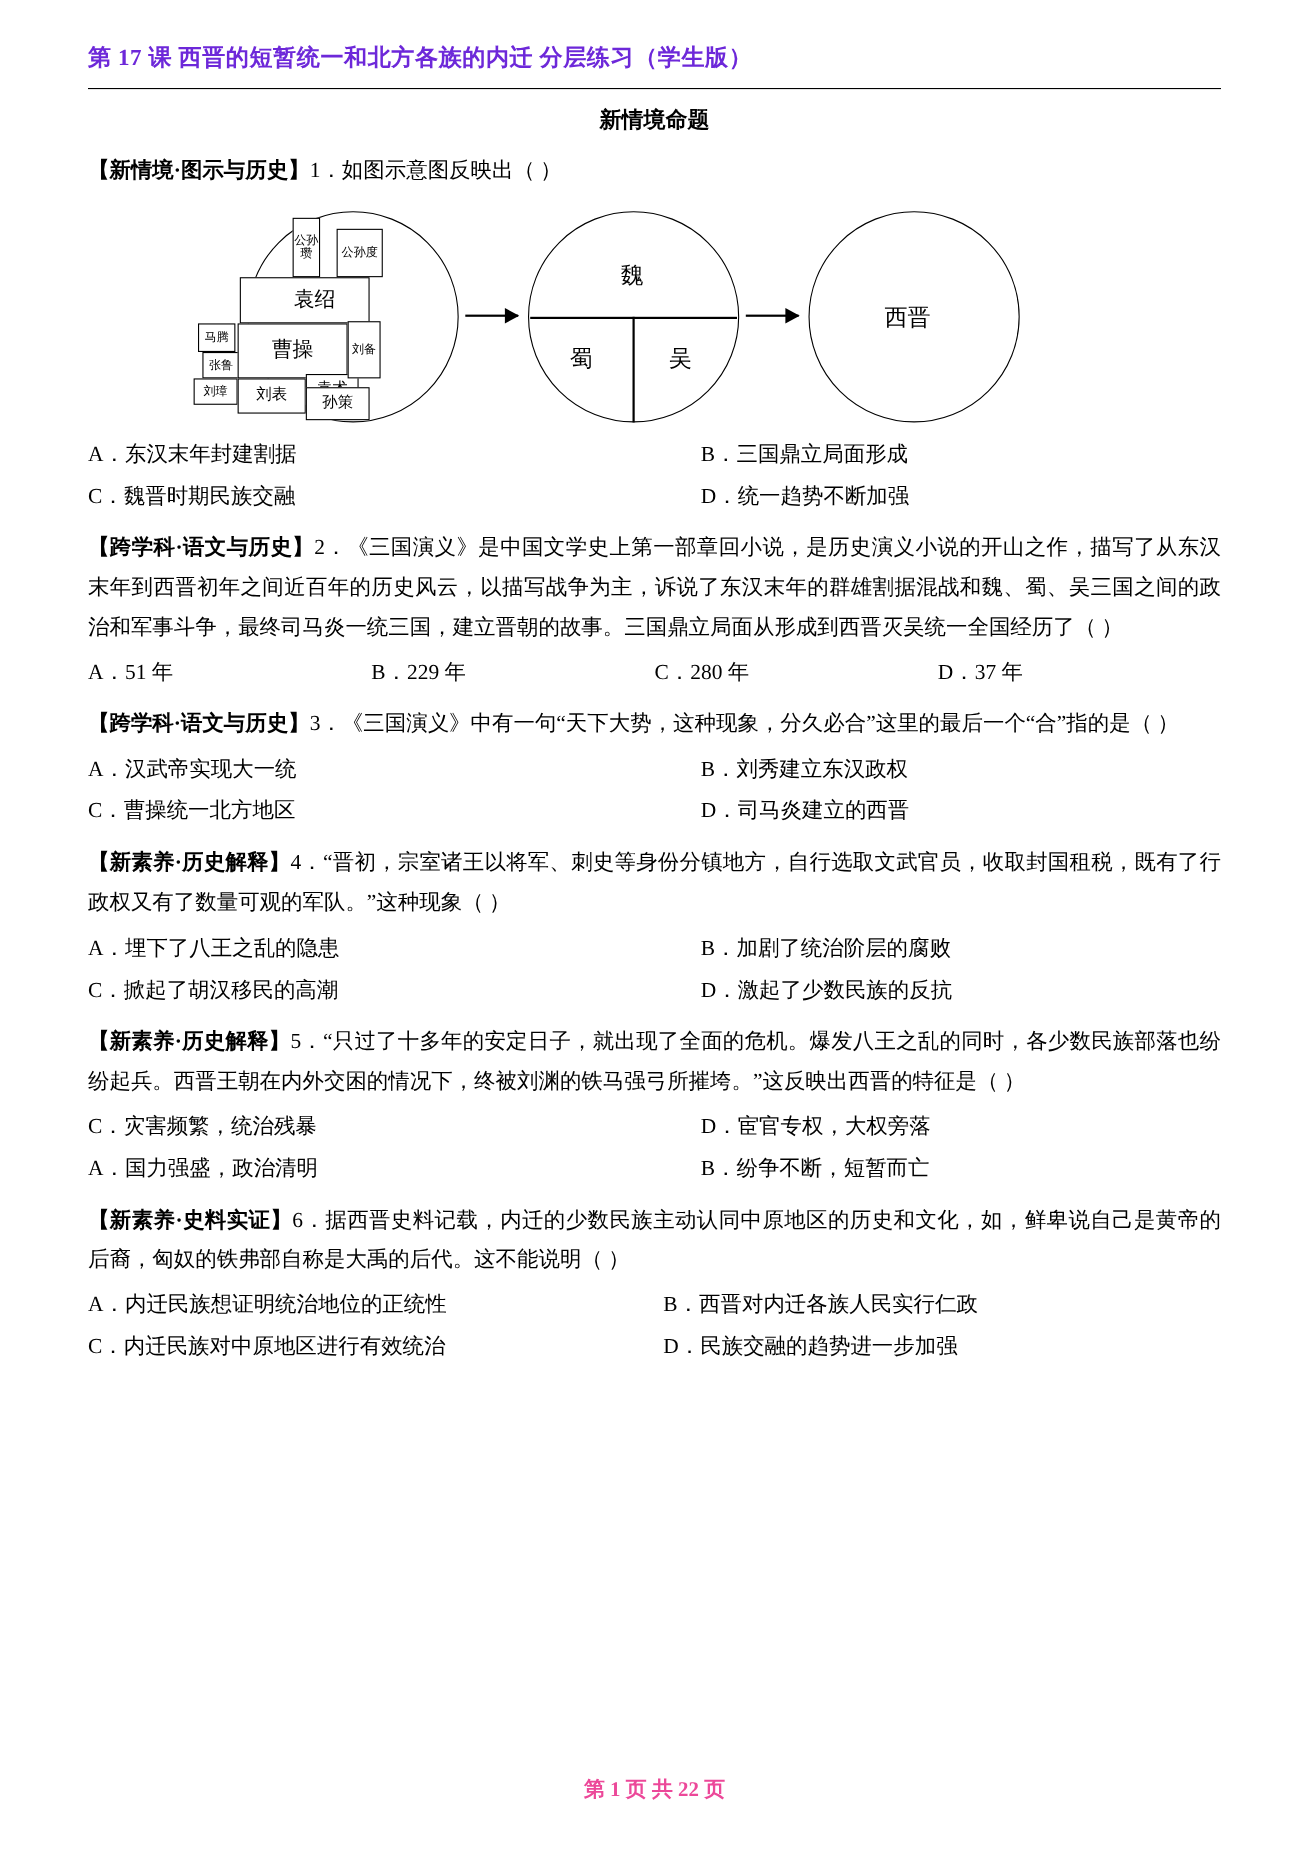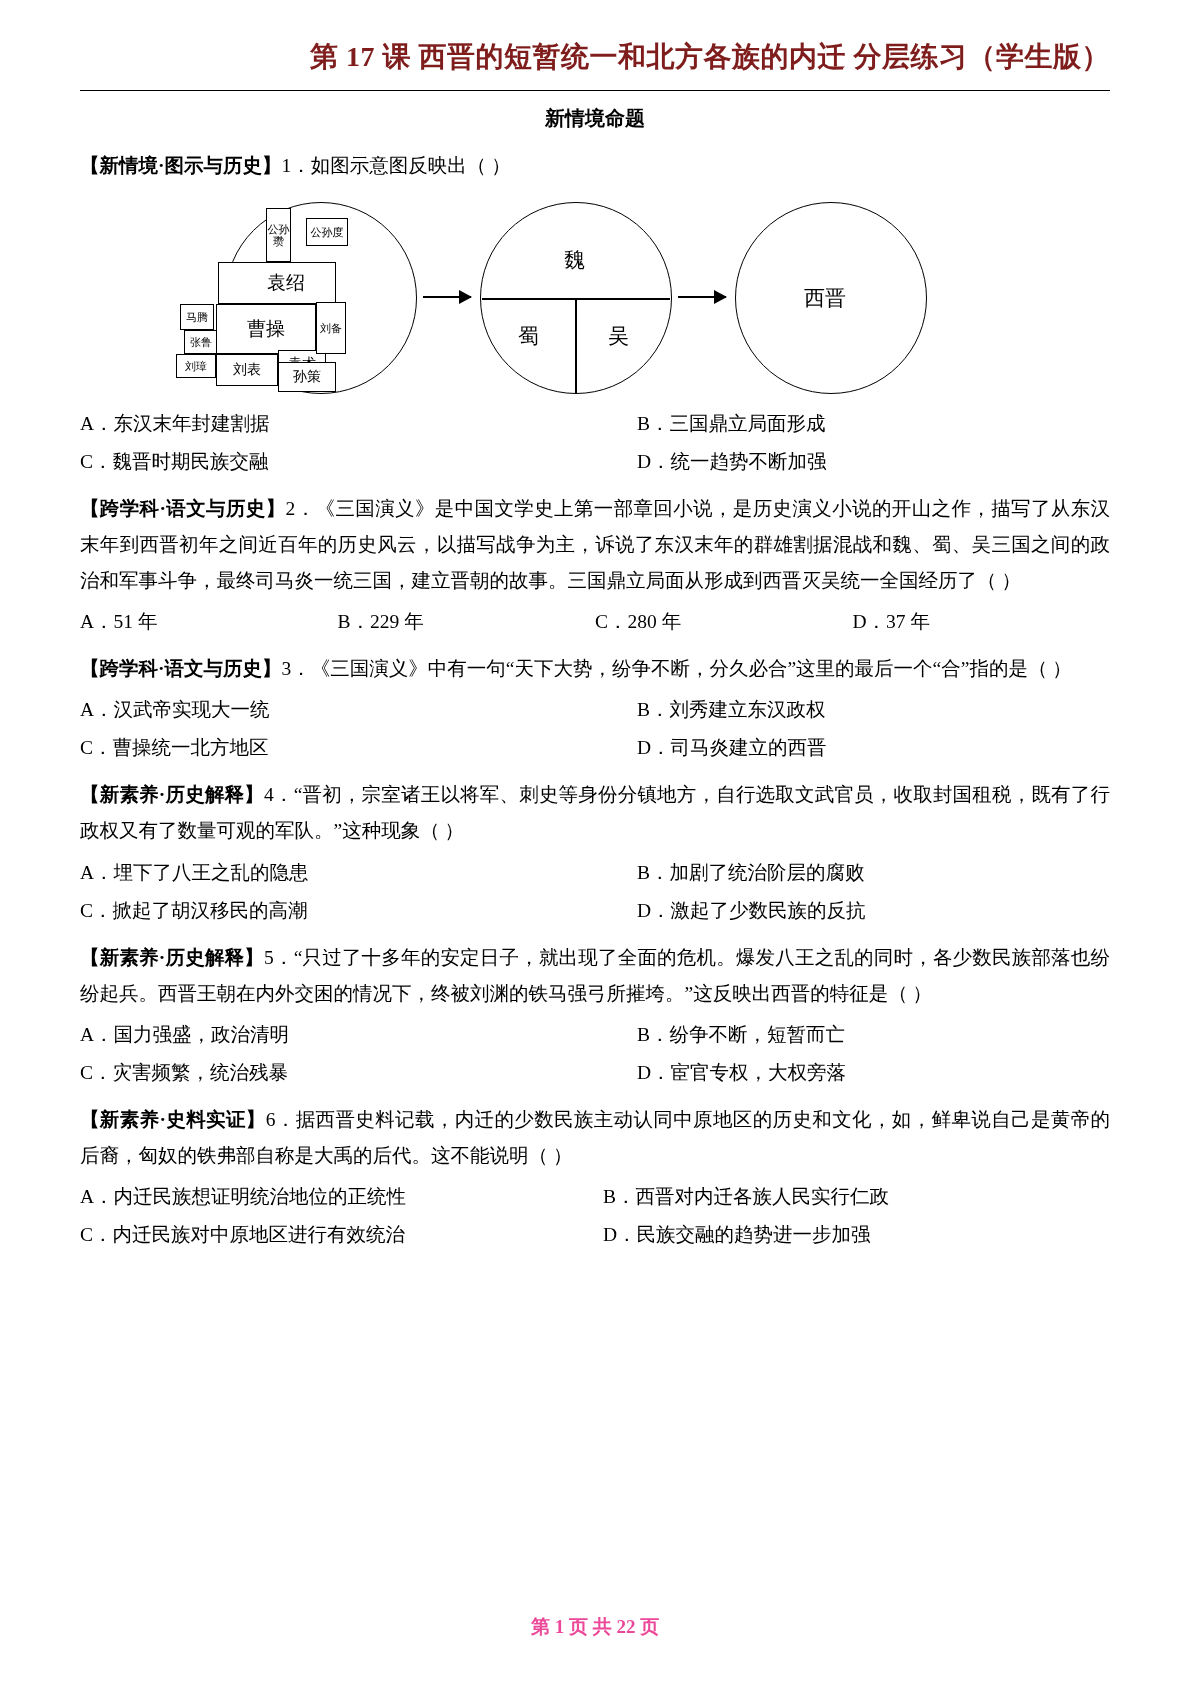--- a/index.html
+++ b/index.html
@@ -15,24 +15,24 @@
     position: relative;
   }
   .page {
     width: 1190px;
     height: 1682px;
     box-sizing: border-box;
     padding: 28px 80px 0 80px;
     position: relative;
   }
   .doc-title {
-    text-align: right;
-    color: #7f1d1d;
+    text-align: left;
+    color: #6d28d9;
     font-weight: bold;
-    font-size: 28px;
+    font-size: 21px;
     letter-spacing: 0.5px;
     margin-top: 10px;
     margin-bottom: 14px;
   }
   .title-rule {
     border: none;
     border-top: 1px solid #000;
     margin: 0 0 14px 0;
   }
   .section-title {
@@ -188,21 +188,21 @@
 
     <div class="diagram">
       <div class="circle c1"></div>
       <div class="circle c2"></div>
       <div class="circle c3"></div>
 
       <div class="arrow a1"></div>
       <div class="arrow a2"></div>
 
       <div class="wbox" style="left:186px; top:14px; width:25px; height:54px;">公孙瓒</div>
-      <div class="wbox" style="left:226px; top:24px; width:42px; height:28px;">公孙度</div>
+      <div class="wbox" style="left:226px; top:24px; width:42px; height:44px;">公孙度</div>
       <div class="wbox big" style="left:138px; top:68px; width:118px; height:42px;padding-left:18px;">袁绍</div>
       <div class="wbox" style="left:100px; top:110px; width:34px; height:26px;">马腾</div>
       <div class="wbox" style="left:104px; top:136px; width:34px; height:24px;">张鲁</div>
       <div class="wbox" style="left:96px; top:160px; width:40px; height:24px;">刘璋</div>
       <div class="wbox big" style="left:136px; top:110px; width:100px; height:50px;">曹操</div>
       <div class="wbox mid" style="left:136px; top:160px; width:62px; height:32px;">刘表</div>
       <div class="wbox mid" style="left:198px; top:156px; width:48px; height:28px;">袁术</div>
       <div class="wbox" style="left:236px; top:108px; width:30px; height:52px;">刘备</div>
       <div class="wbox mid" style="left:198px; top:168px; width:58px; height:30px;">孙策</div>
 
@@ -232,21 +232,21 @@
     <div class="opts-4col">
       <div class="col">A．51 年</div>
       <div class="col">B．229 年</div>
       <div class="col">C．280 年</div>
       <div class="col">D．37 年</div>
     </div>
   </div>
 
   <div class="blk">
     <p class="q">
-      <b>【跨学科·语文与历史】</b><span>3．</span><span>《三国演义》中有一句“天下大势，纷争不断，分久必合”这里的最后一个“合”指的是（      ）</span>
+      <b>【跨学科·语文与历史】</b><span>3．</span><span>《三国演义》中有一句“天下大势，这种现象，分久必合”这里的最后一个“合”指的是（      ）</span>
     </p>
     <div class="opts-2col">
       <div class="col">A．汉武帝实现大一统</div>
       <div class="col second">B．刘秀建立东汉政权</div>
     </div>
     <div class="opts-2col">
       <div class="col">C．曹操统一北方地区</div>
       <div class="col second">D．司马炎建立的西晋</div>
     </div>
   </div>
@@ -263,26 +263,26 @@
       <div class="col">C．掀起了胡汉移民的高潮</div>
       <div class="col second">D．激起了少数民族的反抗</div>
     </div>
   </div>
 
   <div class="blk">
     <p class="q">
       <b>【新素养·历史解释】</b><span>5．</span><span>“只过了十多年的安定日子，就出现了全面的危机。爆发八王之乱的同时，各少数民族部落也纷纷起兵。西晋王朝在内外交困的情况下，终被刘渊的铁马强弓所摧垮。”这反映出西晋的特征是（      ）</span>
     </p>
     <div class="opts-2col">
+      <div class="col">C．灾害频繁，统治残暴</div>
+      <div class="col second">D．宦官专权，大权旁落</div>
+    </div>
+    <div class="opts-2col">
       <div class="col">A．国力强盛，政治清明</div>
       <div class="col second">B．纷争不断，短暂而亡</div>
-    </div>
-    <div class="opts-2col">
-      <div class="col">C．灾害频繁，统治残暴</div>
-      <div class="col second">D．宦官专权，大权旁落</div>
     </div>
   </div>
 
   <div class="blk">
     <p class="q">
       <b>【新素养·史料实证】</b><span>6．</span><span>据西晋史料记载，内迁的少数民族主动认同中原地区的历史和文化，如，鲜卑说自己是黄帝的后裔，匈奴的铁弗部自称是大禹的后代。这不能说明（      ）</span>
     </p>
     <div class="opts-wide">
       <div class="col">A．内迁民族想证明统治地位的正统性</div>
       <div class="col second">B．西晋对内迁各族人民实行仁政</div>

